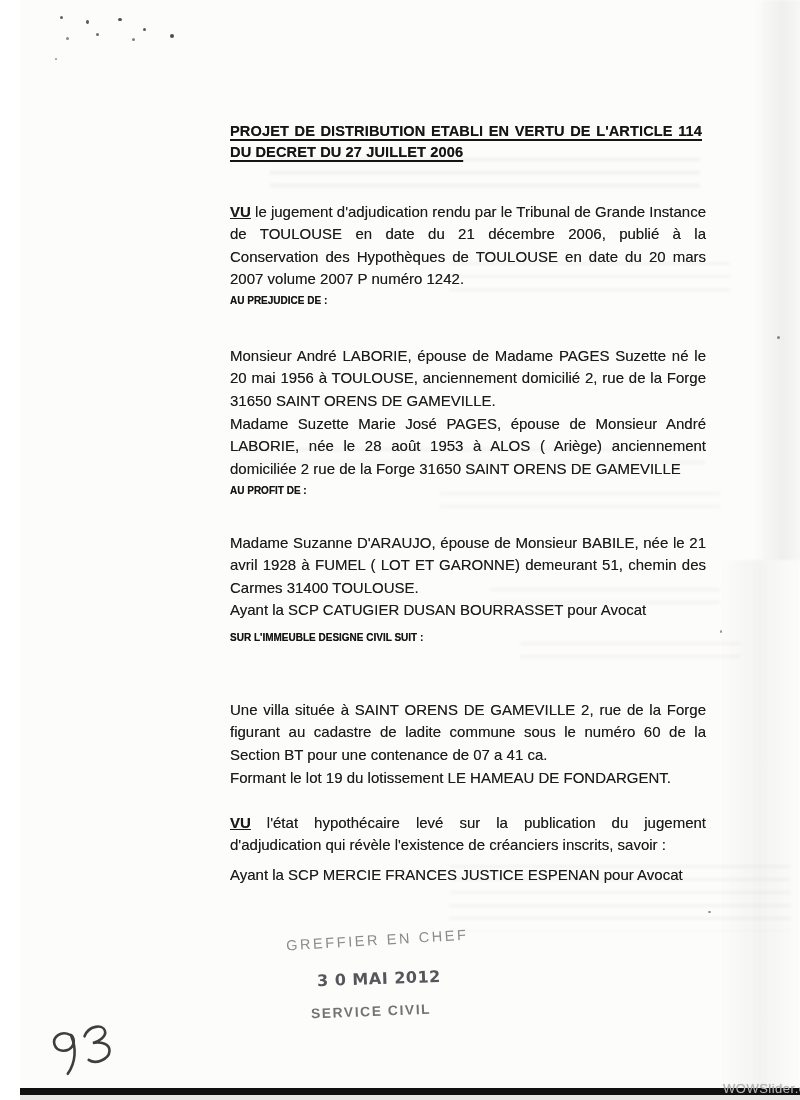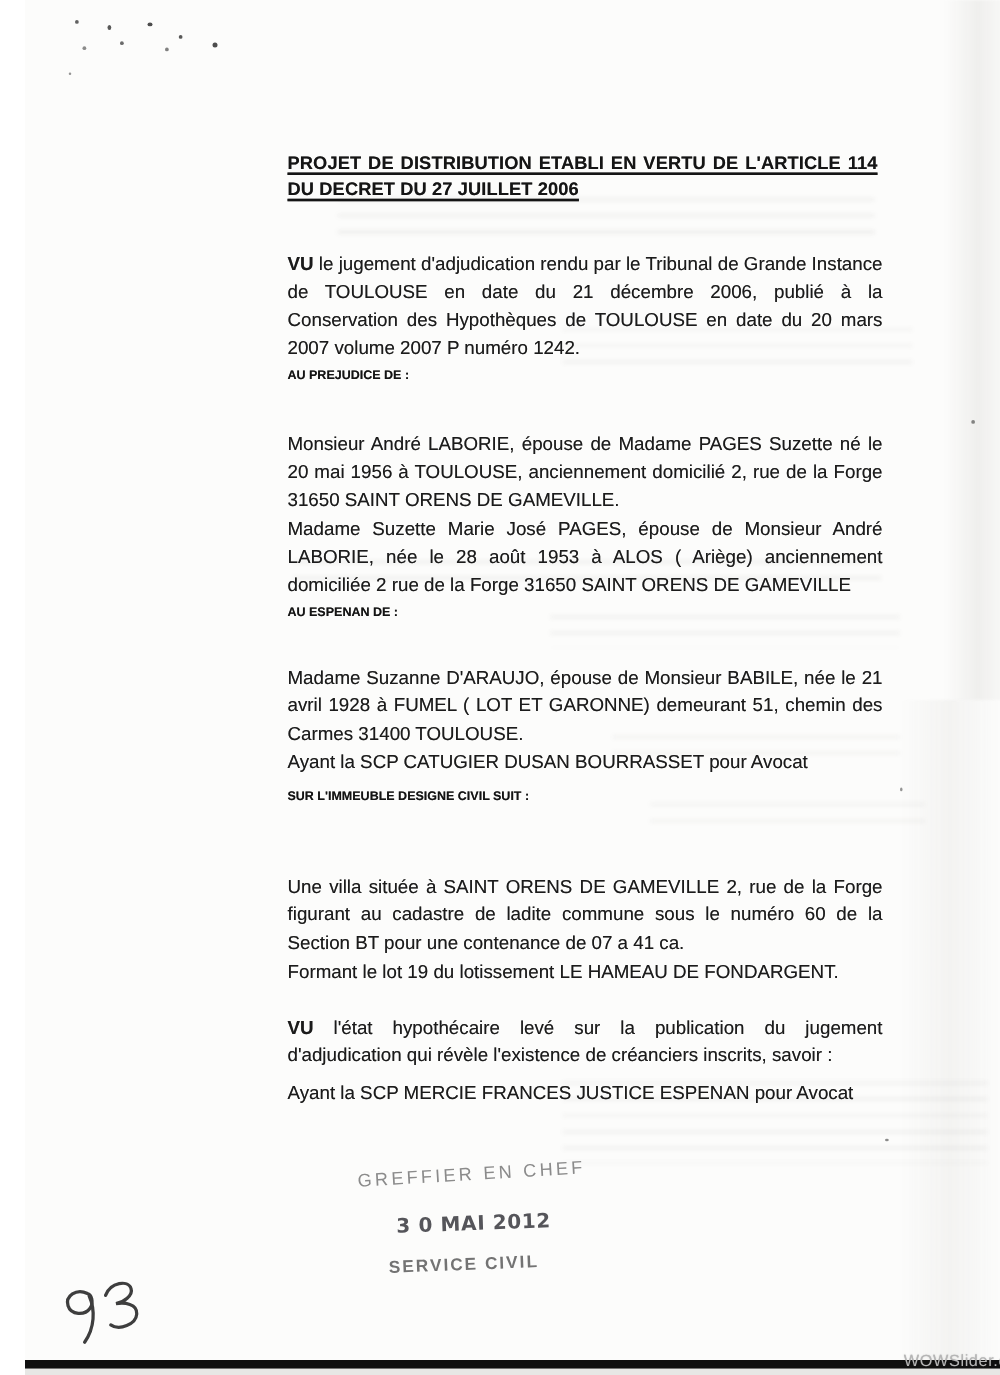--- a/index.html
+++ b/index.html
@@ -22,21 +22,21 @@
   .par{
     position:absolute;left:210px;width:476px;
     font-size:15px;line-height:22.3px;text-align:justify;
     color:#1b1b1b;text-shadow:0 0 .4px rgba(0,0,0,.5);
   }
   .sec{
     position:absolute;left:210px;width:476px;
     font-size:10px;font-weight:bold;color:#141414;
     text-shadow:0 0 .4px rgba(0,0,0,.6);
   }
-  .pfx{font-weight:bold;}
+  .pfx{font-weight:bold;text-decoration:underline;}
   
   .stamp-line{position:absolute;white-space:nowrap;}
   .stamp-1{
     left:266px;top:932px;font-size:14.5px;letter-spacing:2.6px;
     color:#8b8b8b;transform:rotate(-3.4deg);font-weight:500;
   }
   .stamp-2{
     left:297px;top:969px;font-size:16px;font-weight:bold;
     font-family:"DejaVu Sans", sans-serif;letter-spacing:.5px;
     color:#55555a;transform:rotate(-2deg);
@@ -104,21 +104,21 @@
   <div class="doc-title">PROJET DE DISTRIBUTION ETABLI EN VERTU DE L'ARTICLE 114 DU DECRET DU 27 JUILLET 2006</div>
 
   <p class="par" style="top:186px"><b class="pfx">VU</b><span> le jugement d'adjudication rendu par le Tribunal de Grande Instance de TOULOUSE en date du 21 décembre 2006, publié à la Conservation des Hypothèques de TOULOUSE en date du 20 mars 2007 volume 2007 P numéro 1242.</span></p>
 
   <div class="sec" style="top:295px">AU PREJUDICE DE :</div>
 
   <p class="par" style="top:330px">Monsieur André LABORIE, épouse de Madame PAGES Suzette né le 20 mai 1956 à TOULOUSE, anciennement domicilié 2, rue de la Forge 31650 SAINT ORENS DE GAMEVILLE.</p>
 
   <p class="par" style="top:398px">Madame Suzette Marie José PAGES, épouse de Monsieur André LABORIE, née le 28 août 1953 à ALOS ( Ariège) anciennement domiciliée 2 rue de la Forge 31650 SAINT ORENS DE GAMEVILLE</p>
 
-  <div class="sec" style="top:485px">AU ESPENAN DE :</div>
+  <div class="sec" style="top:485px">AU PROFIT DE :</div>
 
   <p class="par" style="top:517px">Madame Suzanne D'ARAUJO, épouse de Monsieur BABILE, née le 21 avril 1928 à FUMEL ( LOT ET GARONNE) demeurant 51, chemin des Carmes 31400 TOULOUSE.</p>
 
   <p class="par" style="top:584px">Ayant la SCP CATUGIER DUSAN BOURRASSET pour Avocat</p>
 
   <div class="sec" style="top:632px">SUR L'IMMEUBLE DESIGNE CIVIL SUIT :</div>
 
   <p class="par" style="top:684px">Une villa située à SAINT ORENS DE GAMEVILLE 2, rue de la Forge figurant au cadastre de ladite commune sous le numéro 60 de la Section BT pour une contenance de 07 a 41 ca.</p>
 
   <p class="par" style="top:752px">Formant le lot 19 du lotissement LE HAMEAU DE FONDARGENT.</p>

